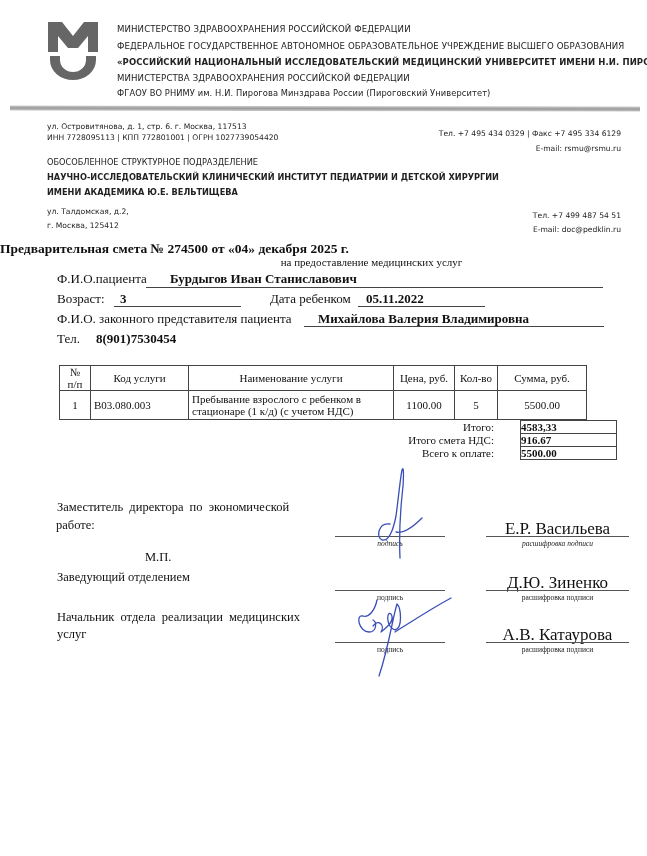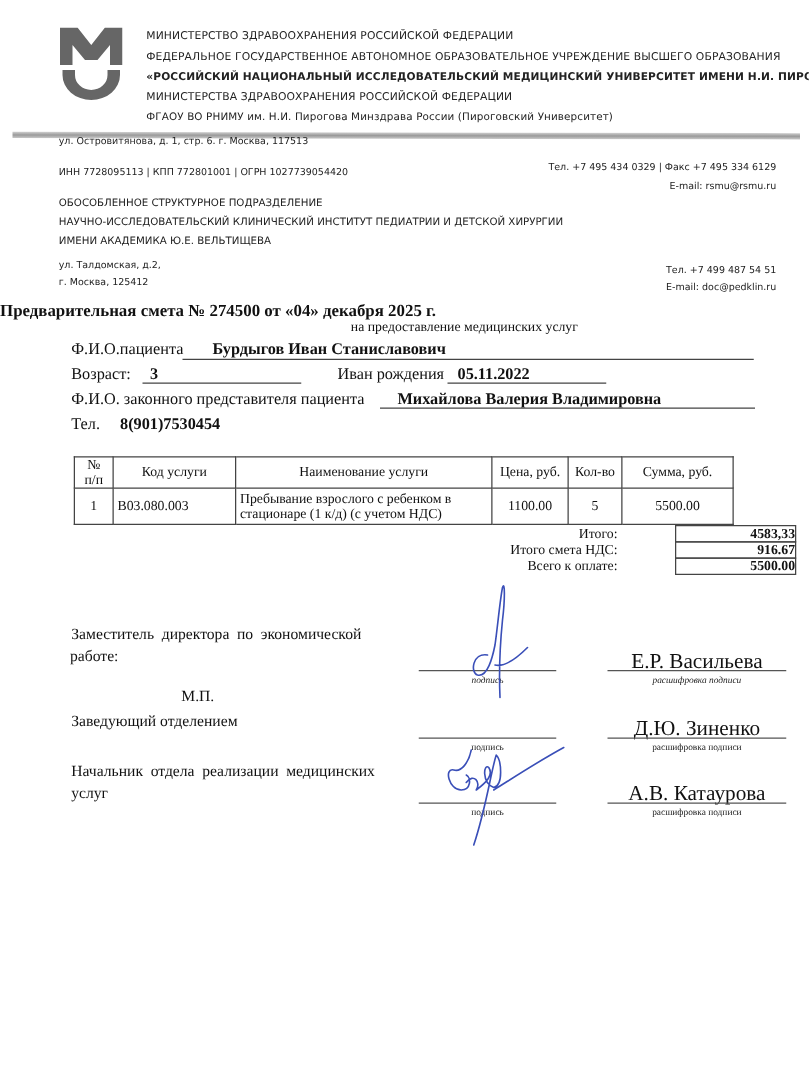--- a/index.html
+++ b/index.html
@@ -11,40 +11,40 @@
   
   .logo { left: 48px; top: 22px; width: 50px; height: 58px; }
   .hdr-line { left: 117px; font-size: 8.6px; letter-spacing: 0.1px; white-space: nowrap; color: #222; transform-origin: left top; }
   .hdr-line.b { font-weight: bold; }
   .hdr-rule { left: 10px; top: 106px; width: 630px; height: 5px;
     background: linear-gradient(#cfcfcf, #9a9a9a 50%, #c9c9c9); transform: rotate(0.1deg); }
 
   .addr { font-size: 7.6px; color: #222; white-space: nowrap; }
   .addr-r { font-size: 7.6px; color: #222; white-space: nowrap; text-align: right; right: 26px; }
   .dept { font-size: 8.2px; color: #222; white-space: nowrap; }
-  .dept.b { font-weight: normal; }
+  .dept.b { font-weight: bold; }
 
   
   .title { left: 0; width: 647px; text-align: left; font-weight: bold; font-size: 13.5px; top: 241px; }
   .subtitle { left: 0; width: 647px; text-align: center; font-size: 11px; top: 256px; margin-left: 48px; }
 
   .lbl { font-size: 13px; white-space: nowrap; }
   .val { font-size: 13px; font-weight: bold; white-space: nowrap; }
   .uline { height: 1px; background: #444; }
 
   
   table.svc { position: absolute; left: 59px; top: 365px; border-collapse: collapse;
     font-family: "Liberation Serif", serif; font-size: 11px; }
   table.svc td, table.svc th { border: 1px solid #444; font-weight: normal; text-align: center; vertical-align: middle; padding: 0 3px; line-height: 12px; }
   table.svc th { height: 24px; }
   table.svc td { height: 28px; }
   .tl { text-align: left !important; }
 
   .tot-lbl { font-size: 11px; text-align: center; right: 153px; white-space: nowrap; }
-  .tot-box { left: 540px; width: 95px; height: 12px; border: 1px solid #444; font-size: 11px; font-weight: bold; text-align: right; line-height: 12px; }
+  .tot-box { left: 520px; width: 95px; height: 12px; border: 1px solid #444; font-size: 11px; font-weight: bold; text-align: left; line-height: 12px; }
 
   
   .sig-lbl { font-size: 12.5px; white-space: nowrap; }
   .sig-line { height: 1px; background: #555; }
   .sig-cap { font-size: 7.5px; text-align: center; color: #222; }
   .sig-cap.i { font-style: italic; }
   .sig-name { font-size: 17px; text-align: center; }
   .scribble { fill: none; stroke: #3a4fb8; stroke-width: 1.3; stroke-linecap: round; stroke-linejoin: round; }
 </style>
 </head>
@@ -56,21 +56,21 @@
 </svg>
 
 <div class="abs hdr-line sans" style="top:24px">МИНИСТЕРСТВО ЗДРАВООХРАНЕНИЯ РОССИЙСКОЙ ФЕДЕРАЦИИ</div>
 <div class="abs hdr-line sans" style="top:41px">ФЕДЕРАЛЬНОЕ ГОСУДАРСТВЕННОЕ АВТОНОМНОЕ ОБРАЗОВАТЕЛЬНОЕ УЧРЕЖДЕНИЕ ВЫСШЕГО ОБРАЗОВАНИЯ</div>
 <div class="abs hdr-line sans b" style="top:57px;font-size:8.5px">«РОССИЙСКИЙ НАЦИОНАЛЬНЫЙ ИССЛЕДОВАТЕЛЬСКИЙ МЕДИЦИНСКИЙ УНИВЕРСИТЕТ ИМЕНИ Н.И. ПИРОГОВА»</div>
 <div class="abs hdr-line sans" style="top:73px">МИНИСТЕРСТВА ЗДРАВООХРАНЕНИЯ РОССИЙСКОЙ ФЕДЕРАЦИИ</div>
 <div class="abs hdr-line sans" style="top:88px;font-size:8.3px">ФГАОУ ВО РНИМУ им. Н.И. Пирогова Минздрава России (Пироговский Университет)</div>
 
 <div class="abs hdr-rule"></div>
 
-<div class="abs addr sans" style="left:47px;top:108px">ул. Островитянова,  д. 1, стр. 6. г. Москва, 117513</div>
+<div class="abs addr sans" style="left:47px;top:122px">ул. Островитянова,  д. 1, стр. 6. г. Москва, 117513</div>
 <div class="abs addr sans" style="left:47px;top:133px">ИНН 7728095113  |  КПП 772801001  |  ОГРН 1027739054420</div>
 <div class="abs addr-r sans" style="top:129px">Тел. +7 495 434 0329  |  Факс +7 495 334 6129</div>
 <div class="abs addr-r sans" style="top:144px">E-mail: rsmu@rsmu.ru</div>
 
 <div class="abs dept sans" style="left:47px;top:157px">ОБОСОБЛЕННОЕ СТРУКТУРНОЕ ПОДРАЗДЕЛЕНИЕ</div>
 <div class="abs dept sans b" style="left:47px;top:172px">НАУЧНО-ИССЛЕДОВАТЕЛЬСКИЙ КЛИНИЧЕСКИЙ ИНСТИТУТ ПЕДИАТРИИ И ДЕТСКОЙ ХИРУРГИИ</div>
 <div class="abs dept sans b" style="left:47px;top:187px">ИМЕНИ АКАДЕМИКА Ю.Е. ВЕЛЬТИЩЕВА</div>
 
 <div class="abs addr sans" style="left:47px;top:207px">ул. Талдомская, д.2,</div>
 <div class="abs addr sans" style="left:47px;top:221px">г. Москва, 125412</div>
@@ -81,21 +81,21 @@
 <div class="abs subtitle serif">на предоставление медицинских услуг</div>
 
 <div class="abs lbl serif" style="left:57px;top:271px">Ф.И.О.пациента</div>
 <div class="abs val serif" style="left:170px;top:271px">Бурдыгов Иван Станиславович</div>
 <div class="abs uline" style="left:146px;top:287px;width:457px"></div>
 
 <div class="abs lbl serif" style="left:57px;top:291px">Возраст:</div>
 <div class="abs val serif" style="left:120px;top:291px">3</div>
 <div class="abs uline" style="left:114px;top:306px;width:127px"></div>
 
-<div class="abs lbl serif" style="left:270px;top:291px">Иван рождения</div>
+<div class="abs lbl serif" style="left:270px;top:291px">Дата ребенком</div>
 <div class="abs val serif" style="left:366px;top:291px">05.11.2022</div>
 <div class="abs uline" style="left:358px;top:306px;width:127px"></div>
 
 <div class="abs lbl serif" style="left:57px;top:311px">Ф.И.О. законного представителя пациента</div>
 <div class="abs val serif" style="left:318px;top:311px">Михайлова Валерия Владимировна</div>
 <div class="abs uline" style="left:304px;top:326px;width:300px"></div>
 
 <div class="abs lbl serif" style="left:57px;top:331px">Тел.</div>
 <div class="abs val serif" style="left:96px;top:331px">8(901)7530454</div>
 

